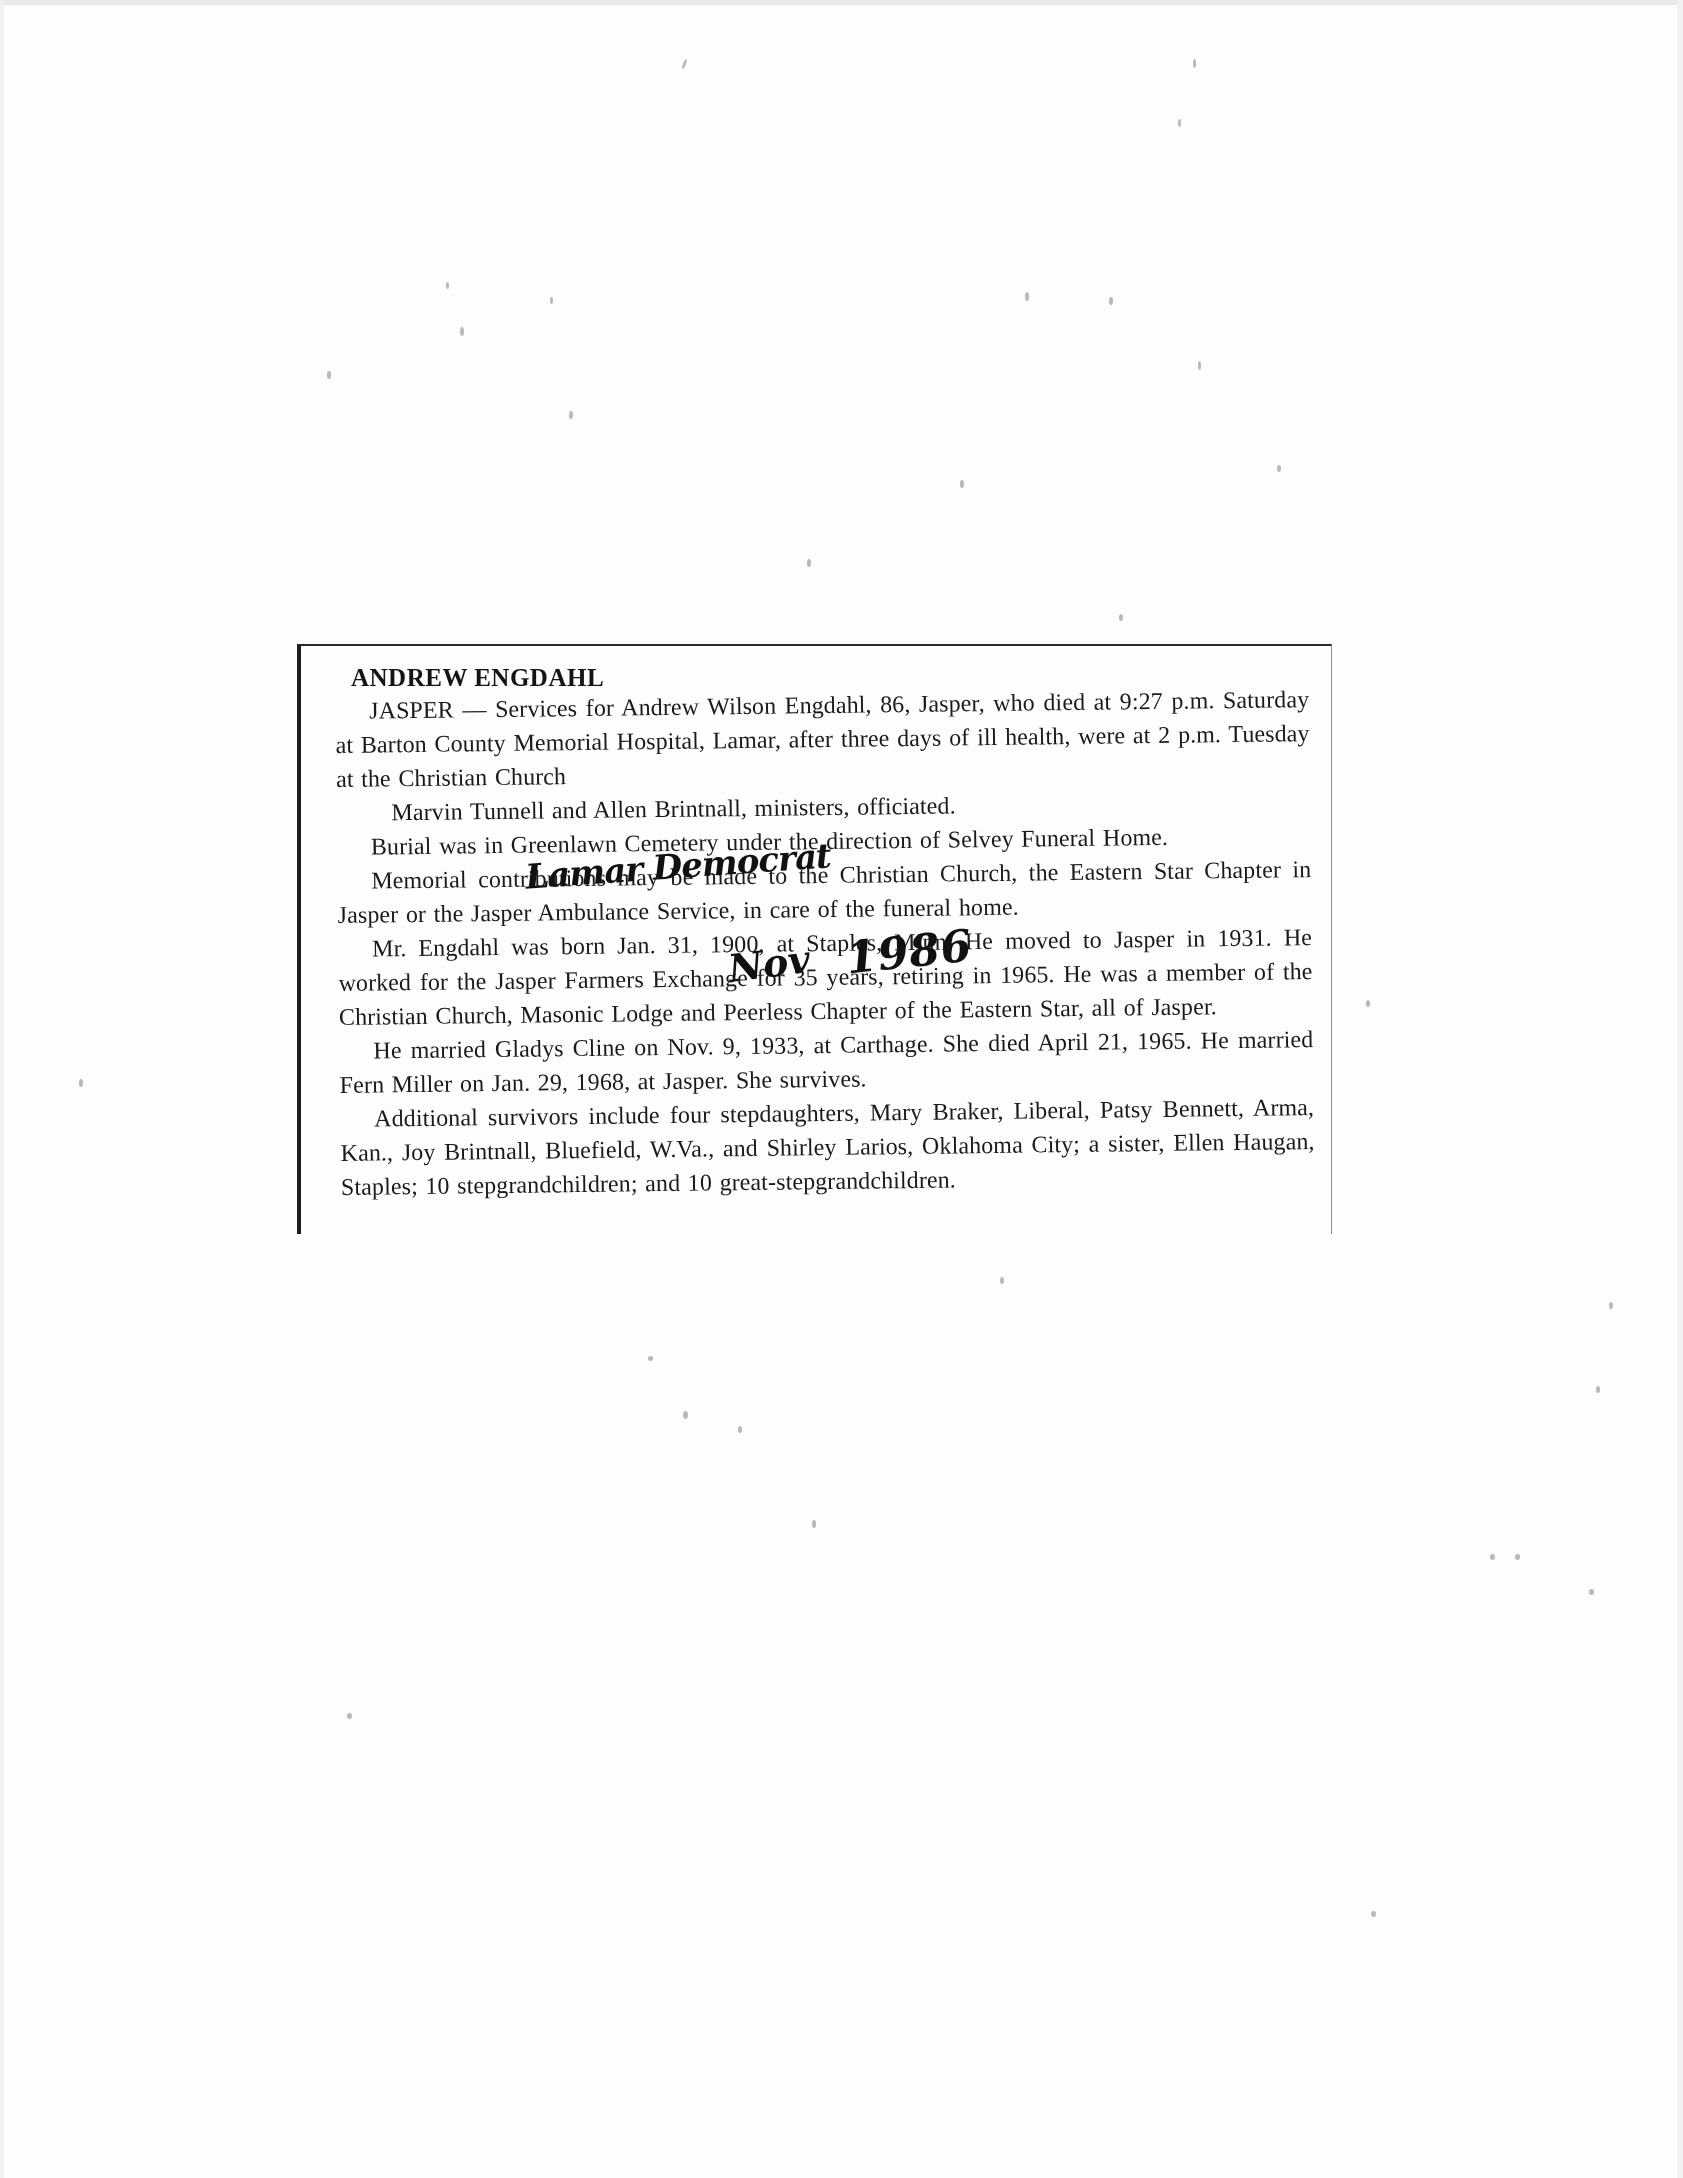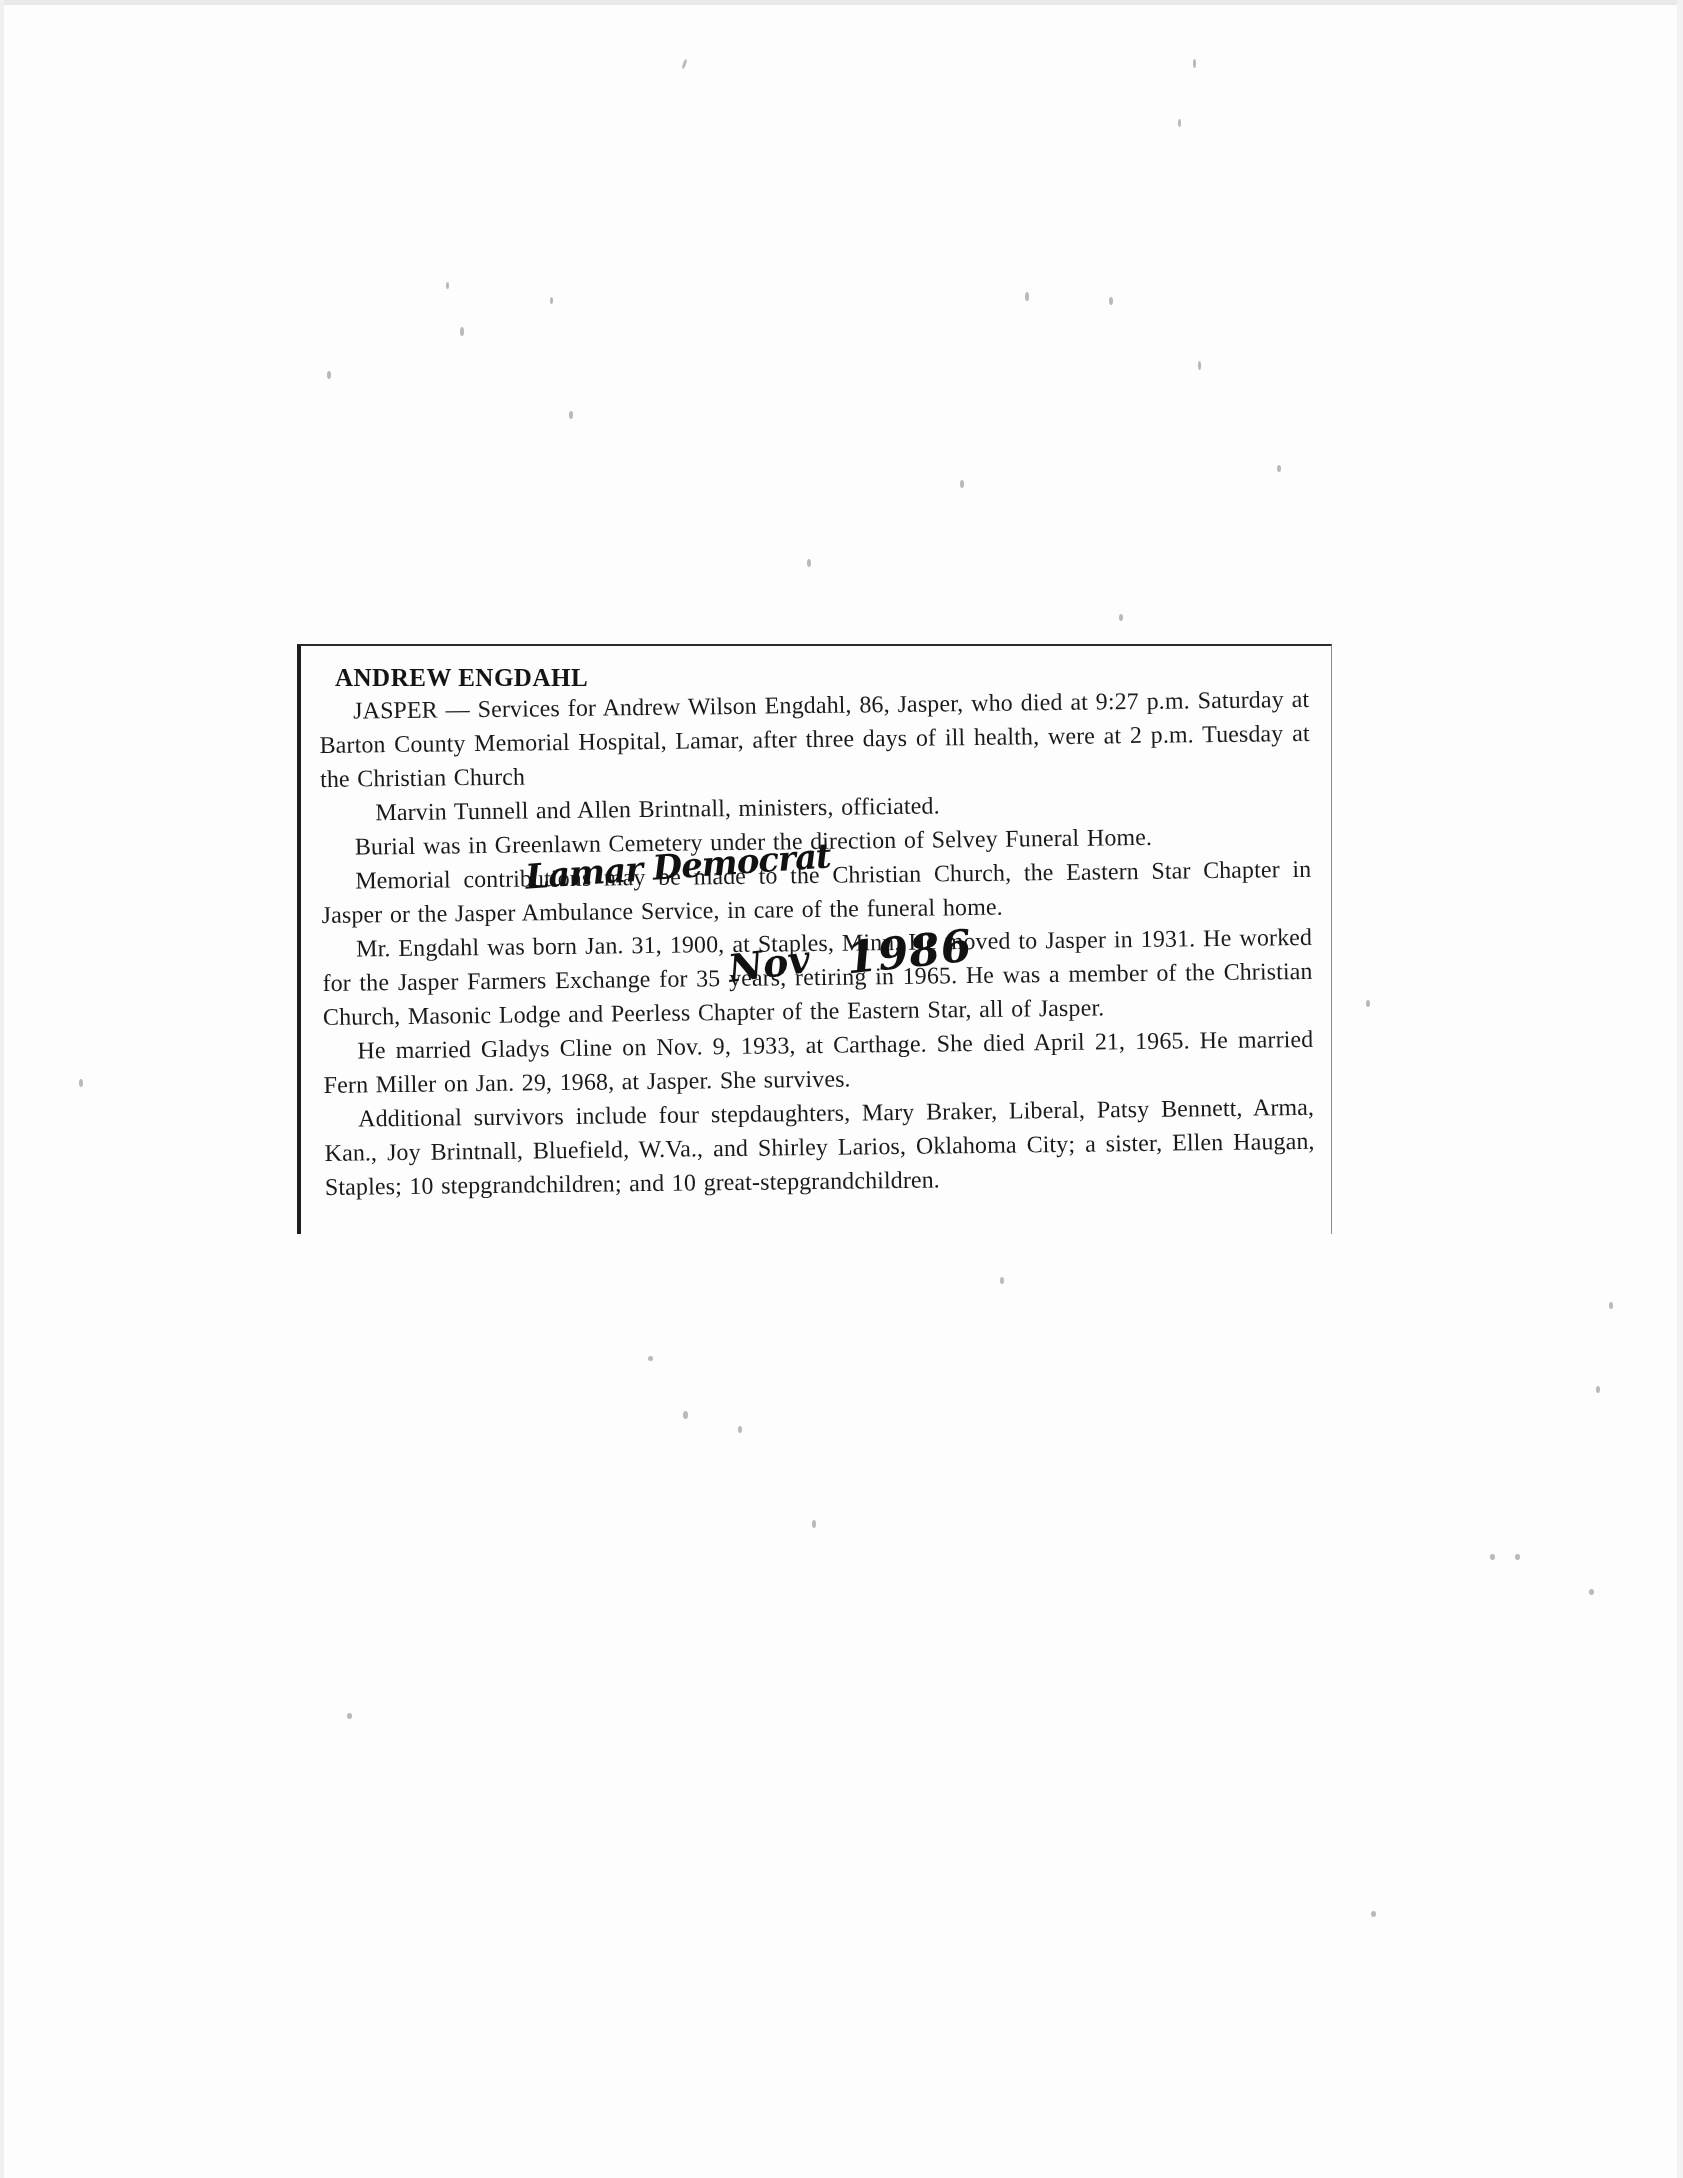--- a/index.html
+++ b/index.html
@@ -48,21 +48,21 @@
     background: #b9b9b9;
     border-radius: 50%;
   }
 
   
   #clipping {
     position: absolute;
     left: 297px;
     top: 644px;
     width: 1035px;
-    padding: 18px 22px 30px 18px;
+    padding: 18px 22px 30px 34px;
     box-sizing: border-box;
     background: transparent;
     border-top: 2px solid #2b2b2b;
     border-left: 4px solid #1e1e1e;
     border-right: 1px solid #8c8c8c;
   }
   #clipping::after {
     
     content: "";
     position: absolute;

